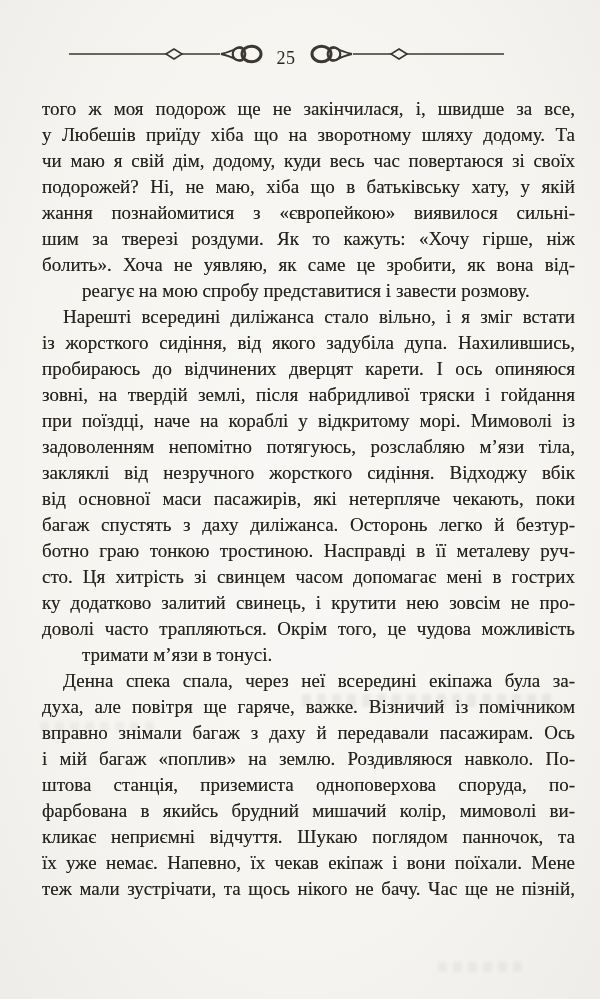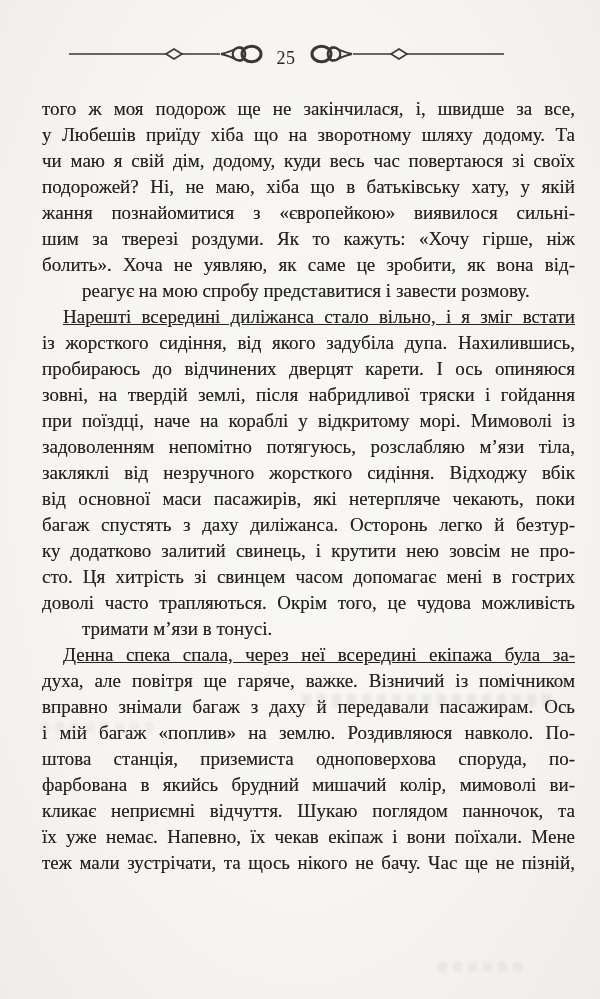--- a/index.html
+++ b/index.html
@@ -54,21 +54,21 @@
     text-shadow: 0 0 0.5px rgba(45,40,32,0.55);
   }
   .line {
     height: 26px;
     line-height: 26px;
     text-align: justify;
     text-align-last: justify;
     overflow: hidden;
     white-space: normal;
   }
-  .line.indent { text-indent: 21px; text-decoration: underline; }
+  .line.indent { text-indent: 21px; }
   .line.par-end { text-align-last: left; margin-left: 40px; }
 
   
   .ghost {
     position: absolute;
     pointer-events: none;
     background: repeating-linear-gradient(90deg,
       rgba(105,98,86,0.16) 0 9px, rgba(105,98,86,0) 9px 15px);
     filter: blur(1.6px);
     border-radius: 2px;
@@ -117,22 +117,23 @@
     <div class="line par-end">реагує на мою спробу представитися і завести розмову.</div>
     <div class="line indent">Нарешті всередині диліжанса стало вільно, і я зміг встати</div>
     <div class="line">із жорсткого сидіння, від якого задубіла дупа. Нахилившись,</div>
     <div class="line">пробираюсь до відчинених дверцят карети. І ось опиняюся</div>
     <div class="line">зовні, на твердій землі, після набридливої тряски і гойдання</div>
     <div class="line">при поїздці, наче на кораблі у відкритому морі. Мимоволі із</div>
     <div class="line">задоволенням непомітно потягуюсь, розслабляю м’язи тіла,</div>
     <div class="line">закляклі від незручного жорсткого сидіння. Відходжу вбік</div>
     <div class="line">від основної маси пасажирів, які нетерпляче чекають, поки</div>
     <div class="line">багаж спустять з даху диліжанса. Осторонь легко й безтур-</div>
+    <div class="line">ботно граю тонкою тростиною. Насправді в її металеву руч-</div>
+    <div class="line">сто. Ця хитрість зі свинцем часом допомагає мені в гострих</div>
     <div class="line">ку додатково залитий свинець, і крутити нею зовсім не про-</div>
-    <div class="line">сто. Ця хитрість зі свинцем часом допомагає мені в гострих</div>
     <div class="line">доволі часто трапляються. Окрім того, це чудова можливість</div>
     <div class="line par-end">тримати м’язи в тонусі.</div>
     <div class="line indent">Денна спека спала, через неї всередині екіпажа була за-</div>
     <div class="line">духа, але повітря ще гаряче, важке. Візничий із помічником</div>
     <div class="line">вправно знімали багаж з даху й передавали пасажирам. Ось</div>
     <div class="line">і мій багаж «поплив» на землю. Роздивляюся навколо. По-</div>
     <div class="line">штова станція, приземиста одноповерхова споруда, по-</div>
     <div class="line">фарбована в якийсь брудний мишачий колір, мимоволі ви-</div>
     <div class="line">кликає неприємні відчуття. Шукаю поглядом панночок, та</div>
     <div class="line">їх уже немає. Напевно, їх чекав екіпаж і вони поїхали. Мене</div>

